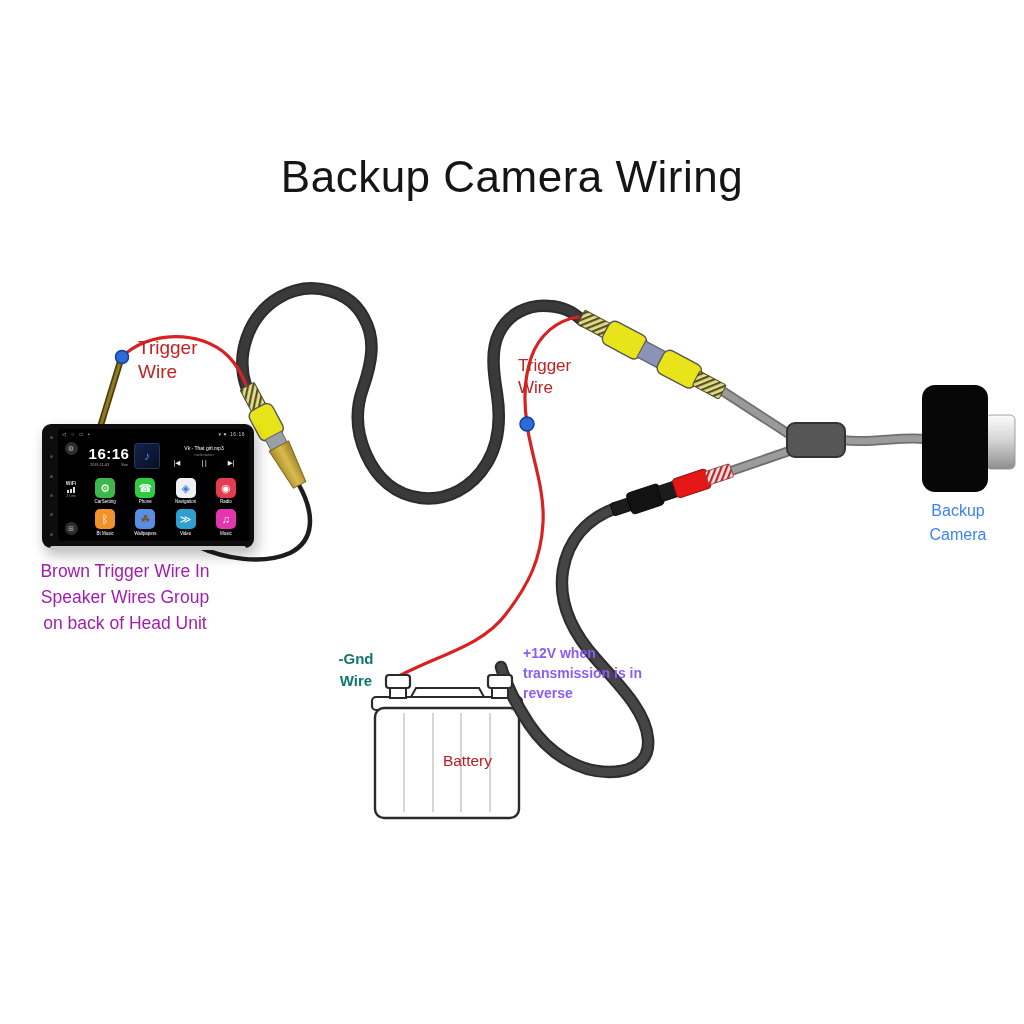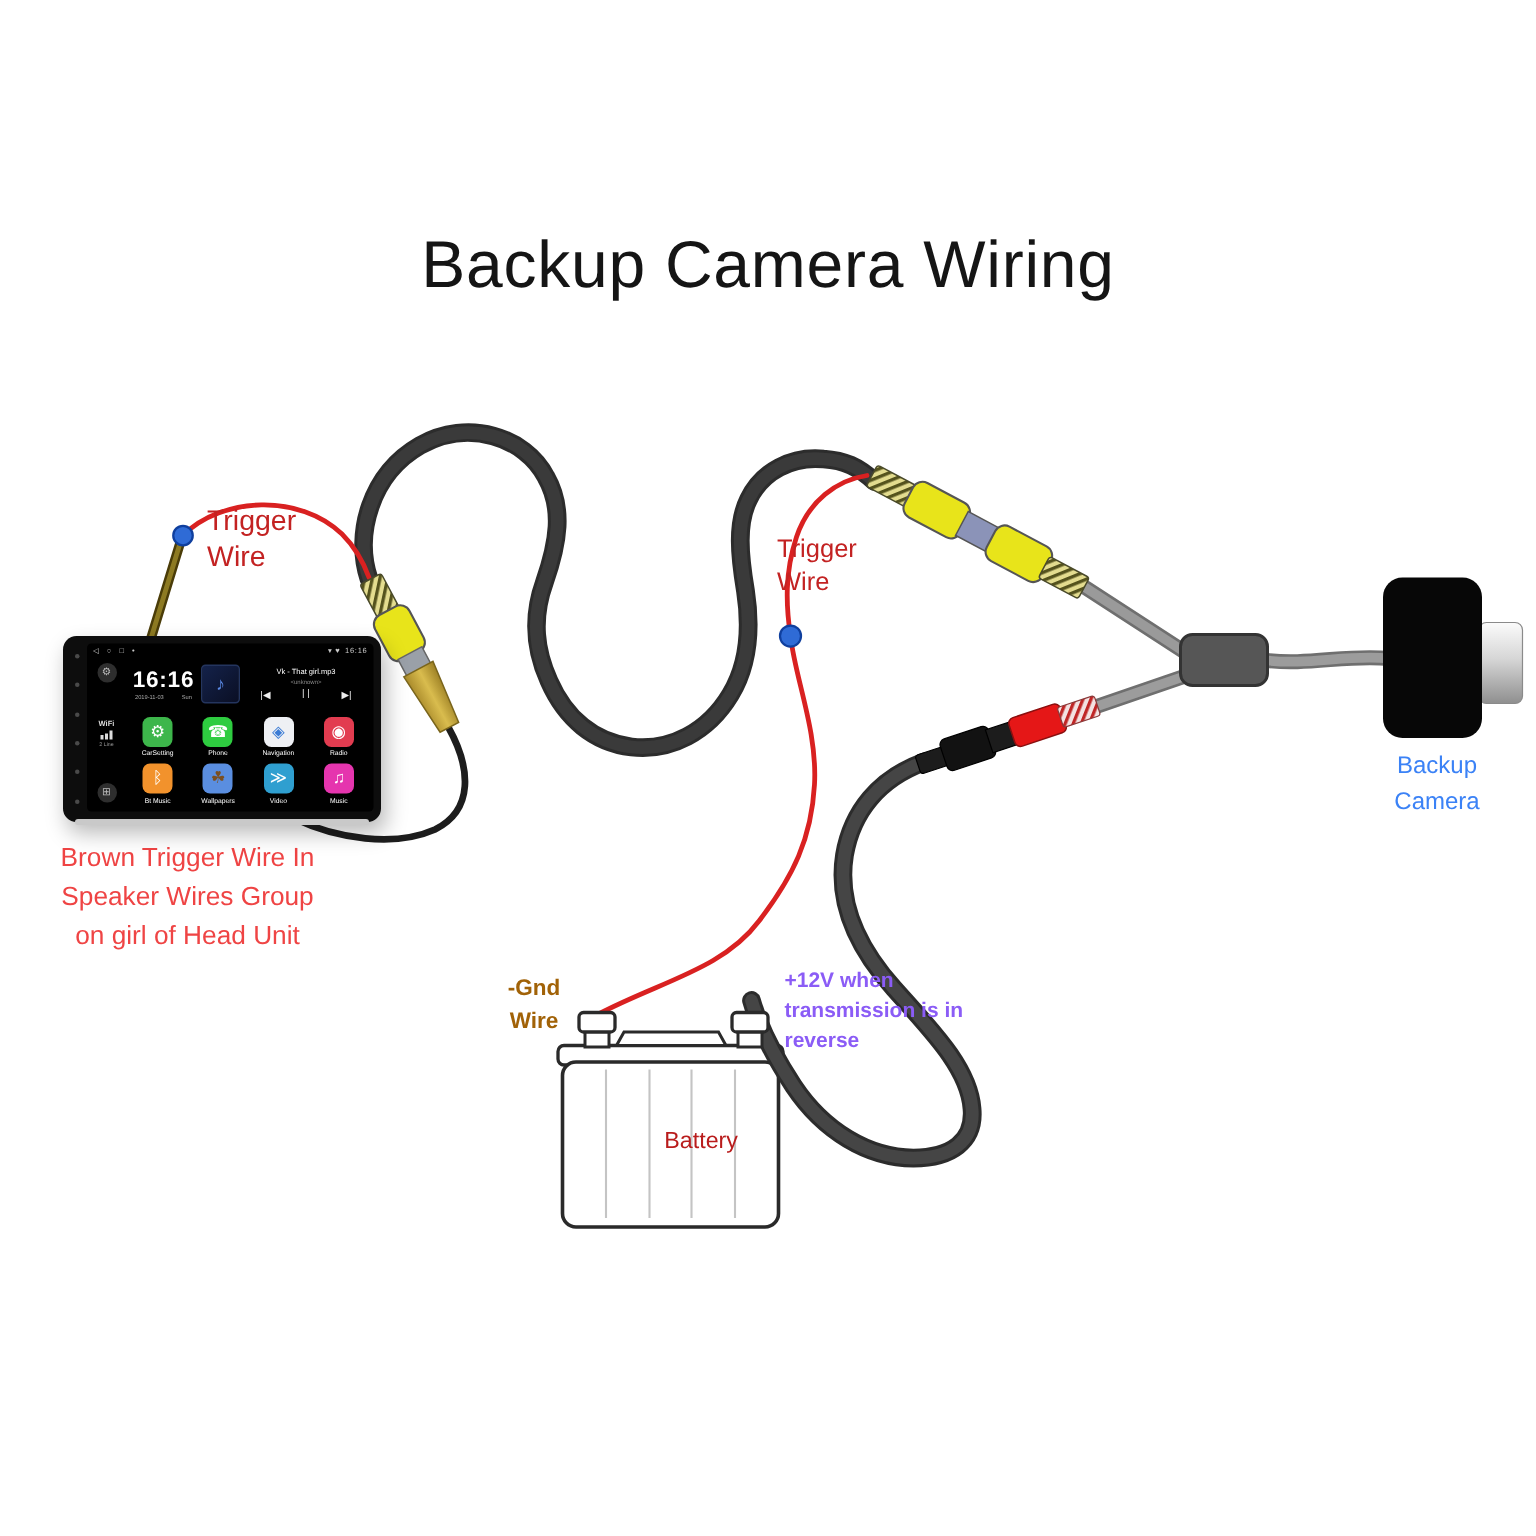--- a/index.html
+++ b/index.html
@@ -6,25 +6,25 @@
   .stage{position:relative;width:1024px;height:1024px;background:#ffffff;overflow:hidden;
          font-family:"Liberation Sans", sans-serif;}
   svg{position:absolute;left:0;top:0;}
   .lbl{position:absolute;}
   .title{position:absolute;left:0;right:0;top:152px;text-align:center;
          font-size:44px;color:#151515;letter-spacing:0.5px;}
   .trigger{color:#c32222;font-weight:500;line-height:1.28;text-align:left;}
   .trig-left{left:138px;top:336px;width:80px;font-size:19px;}
   .trig-right{left:518px;top:355px;width:70px;font-size:17px;}
   .brown-note{left:24px;top:559px;width:202px;text-align:center;
-              font-size:17.5px;line-height:1.48;color:#ef4444;}
+              font-size:17.5px;line-height:1.48;color:#a21caf;}
   .video-note{left:252px;top:584px;width:138px;text-align:center;
               font-size:13.5px;line-height:1.35;font-weight:700;color:#2b2b2b;}
   .gnd-note{left:330px;top:648px;width:52px;text-align:center;
-            font-size:15px;line-height:1.45;font-weight:600;color:#a16207;}
+            font-size:15px;line-height:1.45;font-weight:600;color:#0f766e;}
   .v12-note{left:523px;top:644px;width:132px;
             font-size:14px;line-height:1.42;font-weight:600;color:#8b5cf6;}
   .battery-lbl{left:402px;top:752px;width:90px;text-align:right;
                font-size:15.5px;color:#b91c1c;font-weight:500;}
   .camera-lbl{left:916px;top:499px;width:84px;text-align:center;
               font-size:16px;line-height:1.5;color:#3b82f6;}
 
   
   .head-unit{position:absolute;left:18px;top:424px;width:212px;height:124px;
              background:#0d0d0d;border-radius:9px;box-shadow:3px 7px 14px rgba(0,0,0,0.28);margin-left:24px;}
@@ -195,21 +195,21 @@
     <div>Trigger</div>
     <div>Wire</div>
   </div>
   <div class="lbl trigger trig-right">
     <div>Trigger</div>
     <div>Wire</div>
   </div>
   <div class="lbl brown-note">
     <div>Brown Trigger Wire In</div>
     <div>Speaker Wires Group</div>
-    <div>on girl of Head Unit</div>
+    <div>on back of Head Unit</div>
   </div>
   <div class="lbl gnd-note">
     <div>-Gnd</div>
     <div>Wire</div>
   </div>
   <div class="lbl v12-note">
     <div>+12V when</div>
     <div>transmission is in</div>
     <div>reverse</div>
   </div>

